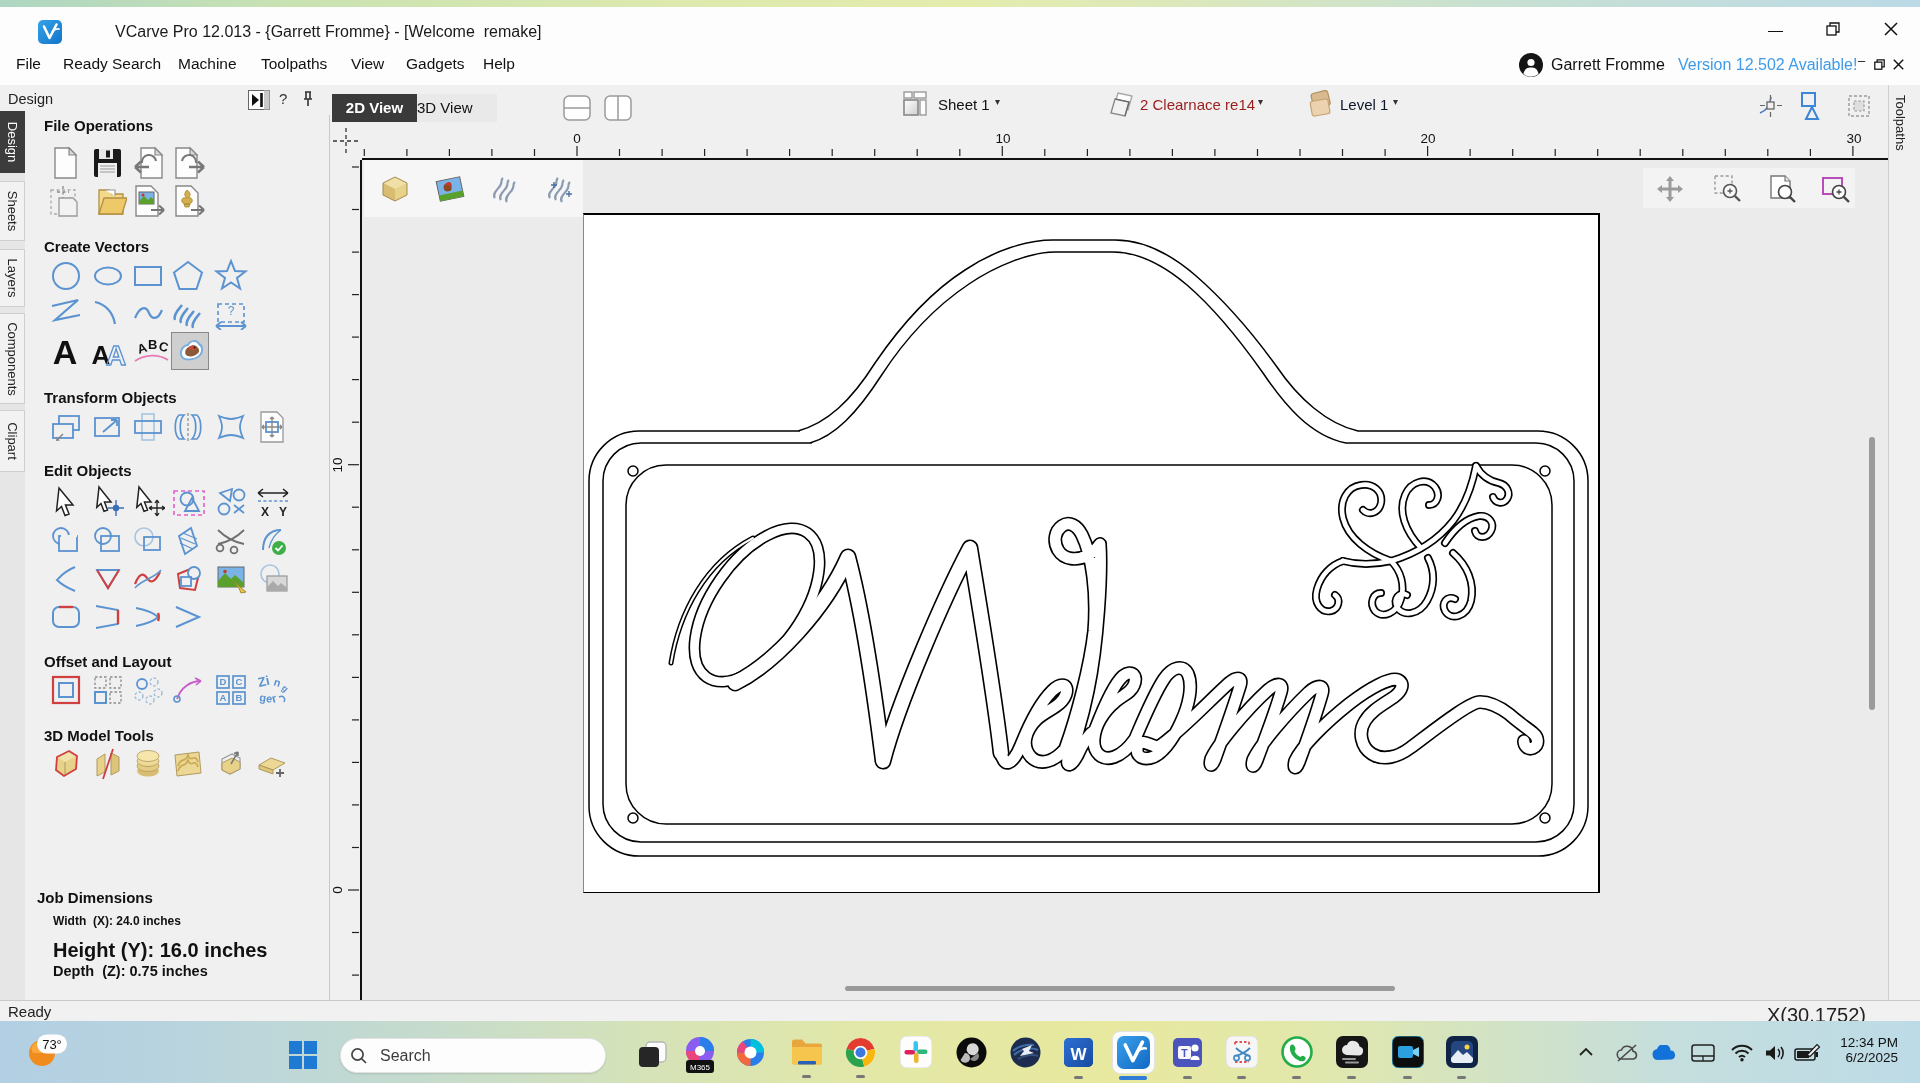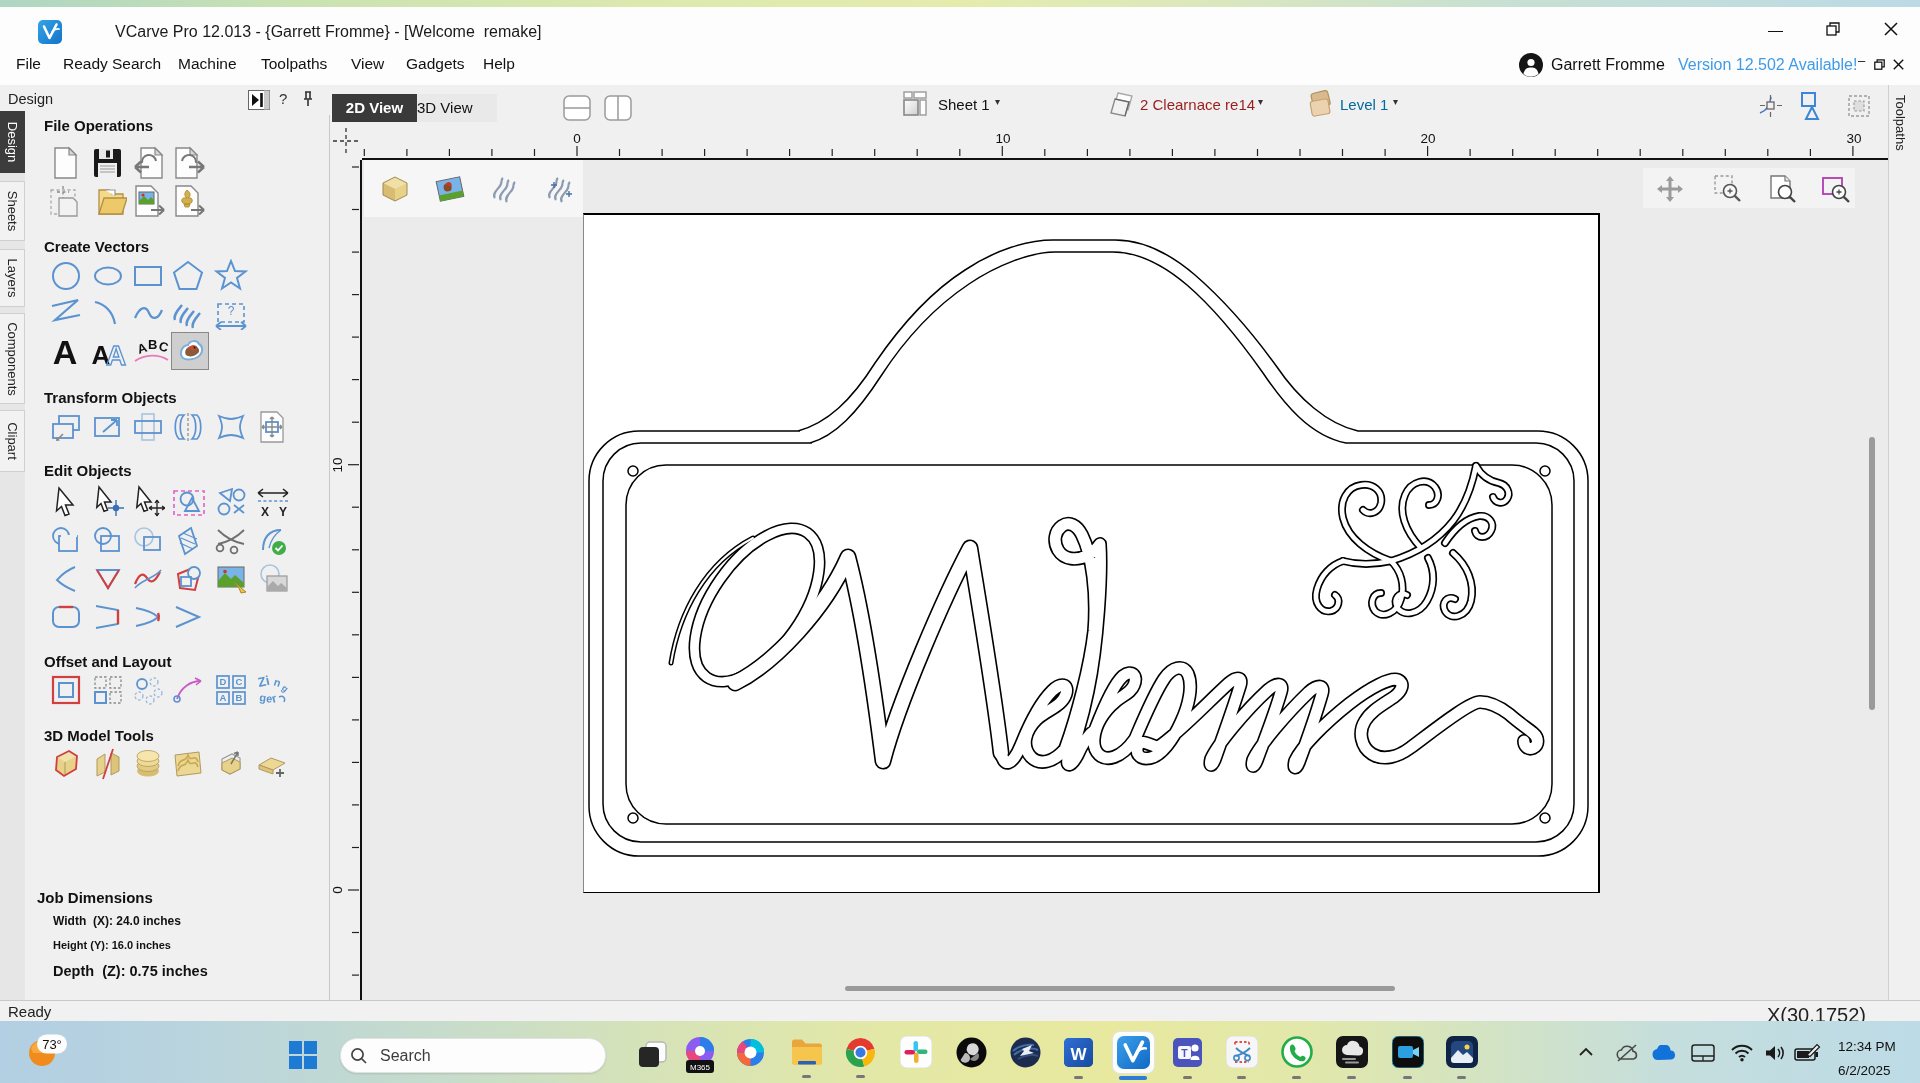--- a/index.html
+++ b/index.html
@@ -115,21 +115,21 @@
       <path d="M12 4 L26 7 L22 21 L8 18 Z" fill="#fdfdfd" stroke="#a8a8a8" stroke-width="1.4"></path>
       <path d="M9 10 L23 13 L19 27 L5 24 Z" fill="#f2f2f2" stroke="#8a8a8a" stroke-width="1.4"></path>
       <path d="M9 10 L23 13 L19 27" fill="none" stroke="#666" stroke-width="1.2"></path>
     </svg>
 <span class="abs" style="left:810px;top:11px;font-size:15px;color:#9b1c1c">2 Clearnace re14</span>
 <span class="abs" style="left:928px;top:11px;font-size:10px;color:#333">▾</span>
 <svg class="abs" style="left:974px;top:4px" width="32" height="32" viewBox="0 0 32 32">
       <rect x="8" y="3" width="17" height="15" rx="2.5" transform="rotate(-14 16 10)" fill="#d9b98e" stroke="#b2905e" stroke-width="1.2"></rect>
       <rect x="7" y="11" width="18" height="15" rx="2.5" transform="rotate(-10 16 18)" fill="#ecd2ae" stroke="#c4a273" stroke-width="1.2"></rect>
     </svg>
-<span class="abs" style="left:1010px;top:11px;font-size:15px;color:#0369a1">Level 1</span>
+<span class="abs" style="left:1010px;top:11px;font-size:15px;color:#0f172a">Level 1</span>
 <span class="abs" style="left:1063px;top:11px;font-size:10px;color:#333">▾</span>
 <svg class="abs" style="left:1428px;top:8px" width="26" height="26" viewBox="0 0 26 26">
       <path d="M2 20 C8 18 12 12 13 4" fill="none" stroke="#4b79c9" stroke-width="1.6"></path>
       <rect x="9" y="9" width="7" height="7" fill="#f0f0f0" stroke="#666" stroke-width="1.3"></rect>
       <path d="M12.5 2 V7 M12.5 19 V24 M2 12.5 H7 M19 12.5 H24" stroke="#666" stroke-width="1.2"></path>
     </svg>
 <svg class="abs" style="left:1464px;top:6px" width="30" height="30" viewBox="0 0 30 30">
       <rect x="8" y="2" width="13" height="13" fill="none" stroke="#3d85d6" stroke-width="2"></rect>
       <path d="M12 28 L18 16 L24 28 Z" fill="none" stroke="#3d85d6" stroke-width="2"></path>
     </svg>
@@ -458,21 +458,21 @@
       <path d="M8 16 L18 11 L26 15 L26 22 L16 27 L8 23 Z" fill="#e8d189" stroke="#b09a60"></path>
       <path d="M17 17 L24 5 M24 5 L20 6.5 M24 5 L24 9" stroke="#777" stroke-width="1.5" fill="none"></path>
     </svg>
 <svg class="abs" style="left:230px;top:632px" width="34" height="34" viewBox="0 0 34 34">
       <path d="M4 18 L16 11 L30 16 L18 23 Z" fill="#ecd795" stroke="#b09a60"></path>
       <path d="M4 18 L18 23 L18 27 L4 22 Z" fill="#dcc478" stroke="#b09a60"></path>
       <path d="M25 22 V30 M21 26 H29" stroke="#666" stroke-width="1.8"></path>
     </svg>
 <span class="sechdr" style="left:12px;top:774px">Job Dimensions</span>
 <span class="abs" style="left:28px;top:799px;font-size:12px;font-weight:bold;color:#111">Width&nbsp; (X): 24.0 inches</span>
-<span class="abs" style="left:28px;top:824px;font-size:11px;font-weight:bold;color:#111">Height (Y): 16.0 inches</span>
+<span class="abs" style="left:28px;top:824px;font-size:20px;font-weight:bold;color:#111">Height (Y): 16.0 inches</span>
 <span class="abs" style="left:28px;top:848px;font-size:14.5px;font-weight:bold;color:#111">Depth&nbsp; (Z): 0.75 inches</span>
 </div>
 <div class="abs" id="hrulcorner">
     <svg width="32" height="38" viewBox="0 0 32 38" style="position:absolute;left:0;top:0">
       <path d="M16 6 V32 M3 19 H29" stroke="#333" stroke-width="1.3" stroke-dasharray="4 3" fill="none"></path>
     </svg>
   </div>
 <div class="abs" id="hruler">
     <svg width="1526" height="38" viewBox="0 0 1526 38" style="position:absolute;left:0;top:0">
       <line x1="-40.2" y1="27" x2="-40.2" y2="34" stroke="#222" stroke-width="1.2"></line>
@@ -803,13 +803,13 @@
 <svg class="abs" style="left:1764px;top:1044px" width="22" height="18" viewBox="0 0 22 18">
     <path d="M2 6.5 H6 L11 2 V16 L6 11.5 H2 Z" fill="#1a1a1a"></path>
     <path d="M14 5 a6 6 0 0 1 0 8 M17 3 a9.5 9.5 0 0 1 0 12" fill="none" stroke="#1a1a1a" stroke-width="1.6"></path>
   </svg>
 <svg class="abs" style="left:1793px;top:1043px" width="28" height="20" viewBox="0 0 28 20">
     <rect x="2" y="6" width="20" height="11" rx="2" fill="none" stroke="#1a1a1a" stroke-width="1.5"></rect>
     <rect x="22.5" y="9" width="2.5" height="5" fill="#1a1a1a"></rect>
     <rect x="4" y="8" width="12" height="7" fill="#1a1a1a"></rect>
     <path d="M14 12 L24 1.5 L26.5 4 L17 13.5 Z" fill="#f0f0f0" stroke="#1a1a1a" stroke-width="1.2"></path>
   </svg>
-<div class="abs" style="left:1838px;top:1035px;width:60px;height:34px;font-size:13.5px;color:#111;text-align:left;line-height:24px">12:34 PM<br>6/2/2025</div>
+<div class="abs" style="left:1838px;top:1035px;width:60px;height:34px;font-size:13.5px;color:#111;text-align:right;line-height:15px">12:34 PM<br>6/2/2025</div>
 
 </body></html>

